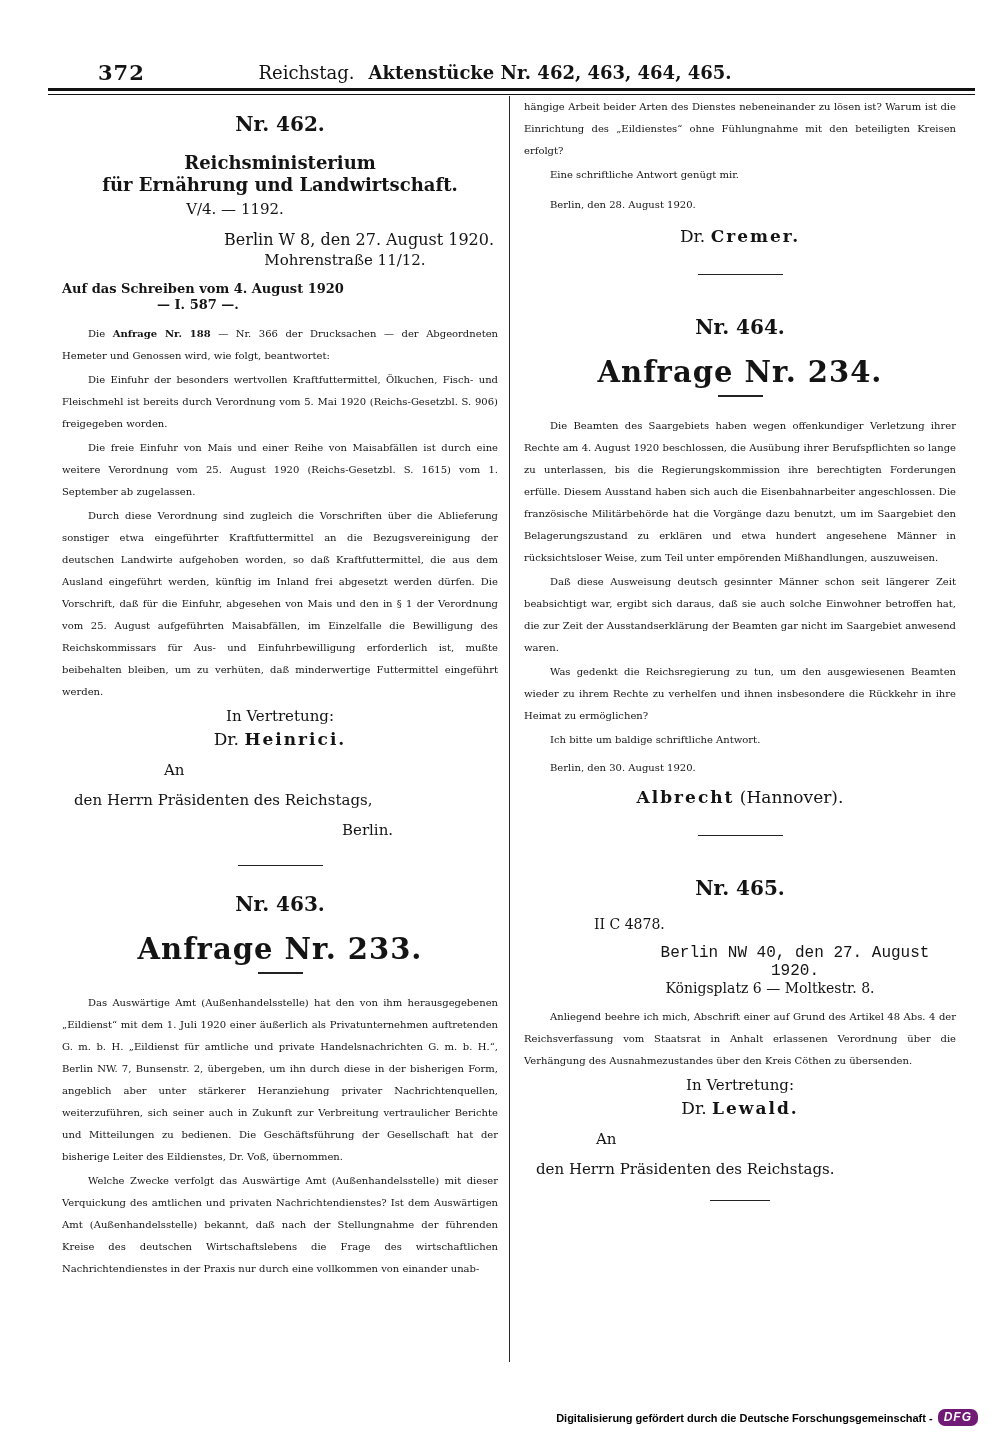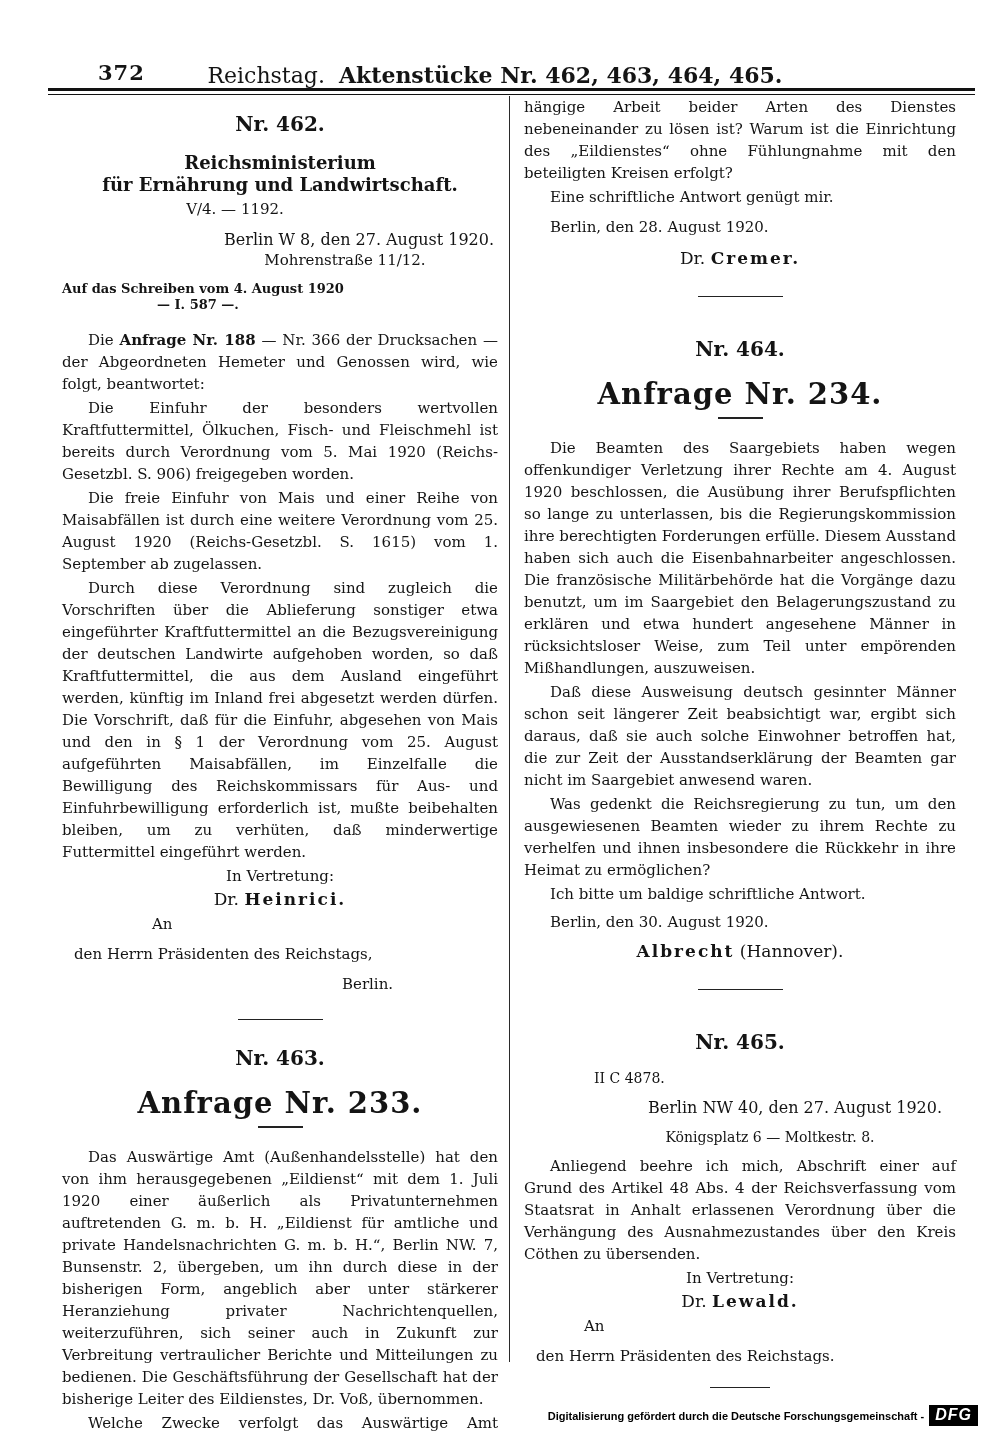--- a/index.html
+++ b/index.html
@@ -3,61 +3,61 @@
 <meta charset="utf-8">
 <style>
   html,body{margin:0;padding:0;}
   body{
     width:1000px;height:1434px;position:relative;overflow:hidden;
     background:#ffffff;color:#141414;
     font-family:"DejaVu Serif","Liberation Serif",serif;
   }
   
   .page-num{position:absolute;left:98px;top:60px;font-size:21px;font-weight:bold;letter-spacing:1px;}
-  .header-center{position:absolute;left:160px;right:170px;top:62px;text-align:center;font-size:22px;white-space:nowrap;}
+  .header-center{position:absolute;left:160px;right:170px;top:62px;text-align:center;font-size:18px;white-space:nowrap;}
   .header-center .ht{margin-right:14px;}
   .header-center .hs{font-weight:bold;}
   .header-rule{position:absolute;left:48px;width:927px;top:88px;height:3px;
     border-top:3px solid #121212;border-bottom:1px solid #121212;}
   .col-rule{position:absolute;left:509px;top:96px;width:1px;height:1266px;background:#2a2a2a;}
   
   .col{position:absolute;top:100px;width:436px;}
   .col-left{left:62px;}
   .col-right{left:524px;top:96px;width:432px;}
   
   .docnum{text-align:center;font-weight:bold;font-size:20px;margin:12px 0 16px;}
   .docnum.first{margin-top:12px;}
   .ministry{text-align:center;font-weight:bold;font-size:18px;line-height:22px;margin:0;}
   .ref{text-align:center;font-size:15px;margin:4px 0 12px;padding-right:90px;}
   .dateline{text-align:right;font-size:16px;margin:0 4px 2px 0;}
   .addr{text-align:center;font-size:15px;margin:0 0 12px;padding-left:130px;}
   .smallref{font-size:13px;font-weight:bold;line-height:16px;margin:0;}
-  .smallref.second{padding-left:95px;margin-bottom:16px;}
-  .p{font-size:15px;line-height:22px;text-align:justify;text-indent:26px;margin:0 0 2px;}
+  .smallref.second{padding-left:95px;margin-bottom:10px;}
+  .p{font-size:10px;line-height:22px;text-align:justify;text-indent:26px;margin:0 0 2px;}
   .p.noindent{text-indent:0;}
   .centerline{text-align:center;font-size:15px;margin:4px 0 4px;}
   .sig{text-align:center;font-size:17px;margin:2px 0 6px;}
   .sig .sig-name{font-weight:bold;letter-spacing:2px;}
-  .an{font-size:15px;margin:0;padding-left:90px;}
+  .an{font-size:15px;margin:12px;padding-left:90px;}
   .recipient{font-size:15px;margin:12px;}
   .berlin-city{font-size:15px;margin:0;padding-left:280px;}
   .divider{width:85px;border:0;border-top:1px solid #222;margin:26px auto 26px;}
   .divider.wide-gap{margin:28px auto 40px;}
   .divider.small{width:60px;margin:22px auto 0;}
   .anfrage-title{text-align:center;font-weight:bold;font-size:29px;margin:0;letter-spacing:1px;}
   .title-rule{width:45px;border:0;border-top:2px solid #222;margin:6px auto 18px;}
   .ministry-left{font-weight:bold;font-size:17px;margin:0;}
   .ref-left{font-size:14px;margin:0 0 12px;padding-left:70px;}
-  .dateline-c{text-align:center;font-size:16px;margin:12px;padding-left:110px;}
+  .dateline-c{text-align:center;font-size:16px;margin:0;padding-left:110px;font-family:Liberation Mono, monospace;}
   .addr-c{text-align:center;font-size:14px;margin:0 0 10px;padding-left:60px;}
   
   .footer{position:absolute;right:22px;bottom:8px;font-family:"Liberation Sans","DejaVu Sans",sans-serif;
     font-size:11px;font-weight:bold;color:#000;display:flex;align-items:center;}
-  .dfg-logo{display:inline-block;margin-left:5px;padding:1px 6px 2px;background:#000000;color:#ffffff;
-    font-style:italic;font-weight:bold;font-size:16px;letter-spacing:1px;}
+  .dfg-logo{display:inline-block;margin-left:5px;padding:1px 6px 2px;background:#701a75;color:#ffffff;
+    font-style:italic;font-weight:bold;font-size:12px;letter-spacing:1px;border-radius:7px;}
 </style>
 </head>
 <body>
 
 <div class="page-num">372</div>
 <div class="header-center">
   <span class="ht">Reichstag.</span><span class="hs">Aktenstücke Nr. 462, 463, 464, 465.</span>
 </div>
 <div class="header-rule"></div>
 <div class="col-rule"></div>

